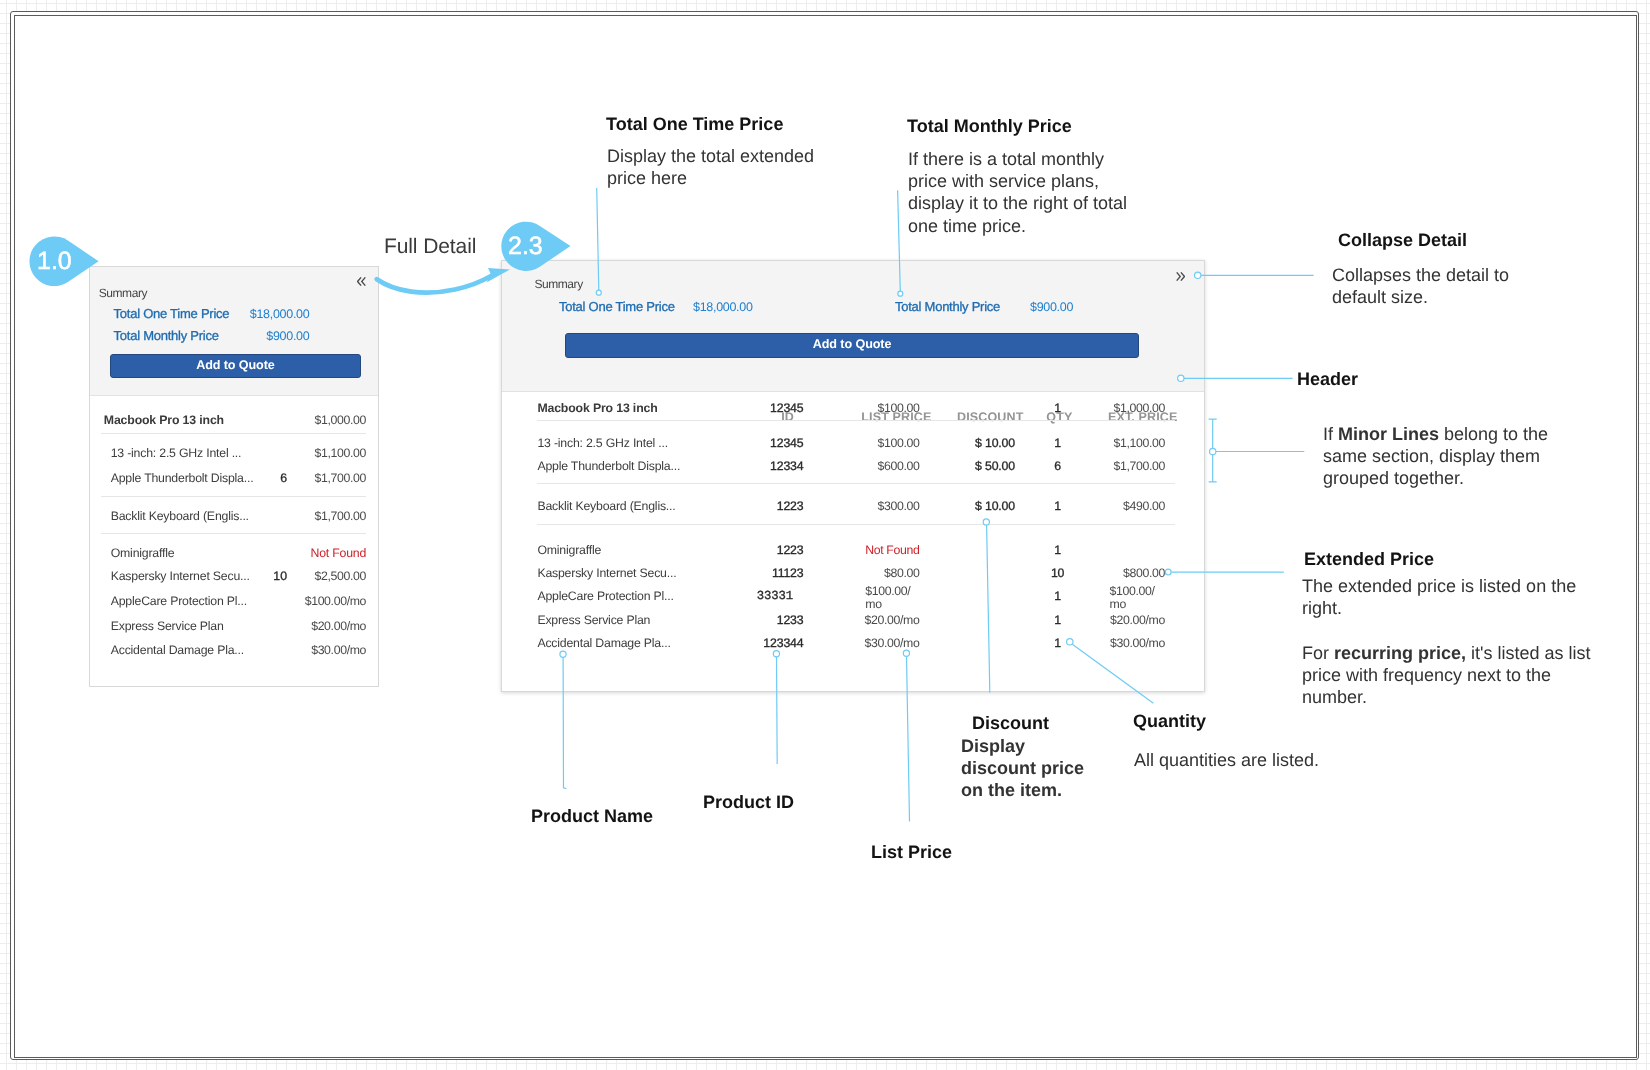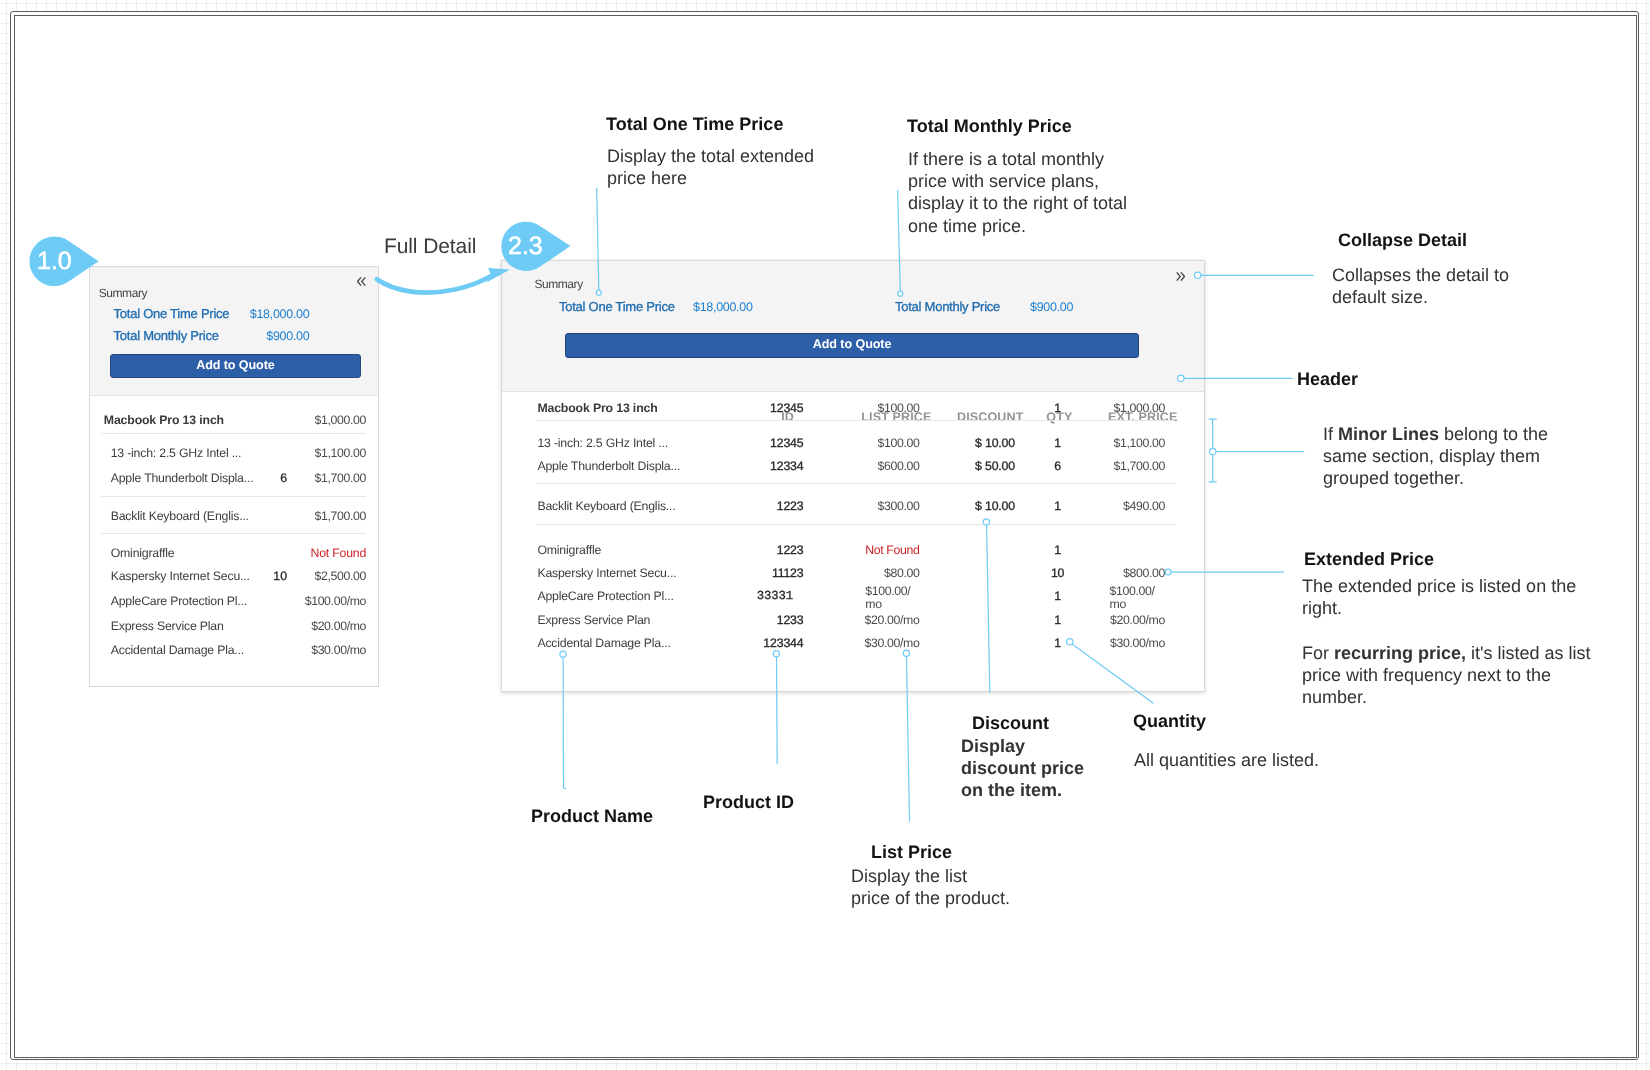--- a/index.html
+++ b/index.html
@@ -359,17 +359,15 @@
 on the item.</div>
 </div>
 <div class="ann" id="ann-pname">
   <div class="at">Product Name</div>
 </div>
 <div class="ann" id="ann-pid">
   <div class="at">Product ID</div>
 </div>
 <div class="ann" id="ann-lp">
   <div class="at">List Price</div>
-  <div class="ab">Display the list
-price of the product.</div>
 </div>
 
 <div id="flow-label">Full Detail</div>
 
 </body></html>

